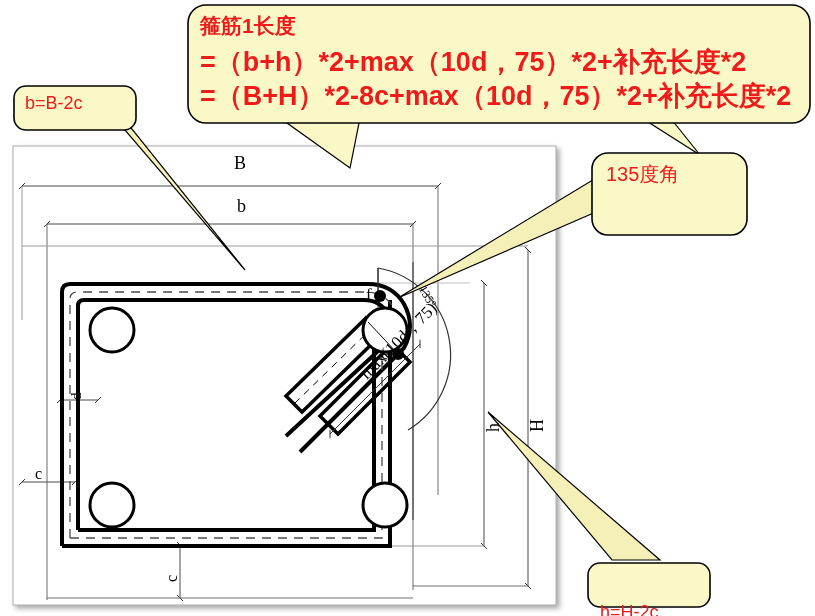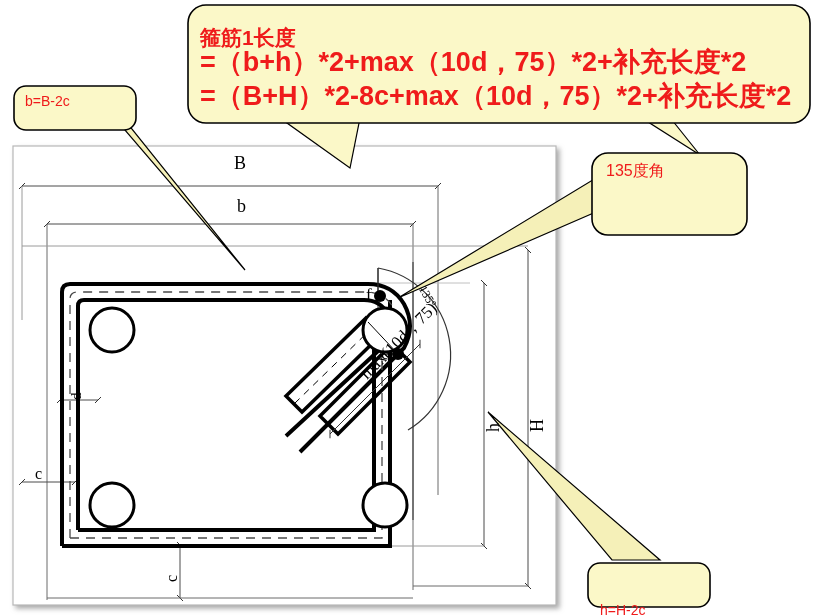--- a/index.html
+++ b/index.html
@@ -27,32 +27,31 @@
   .callout-text {
     position: absolute;
     color: #ef1b1b;
     font-family: "Liberation Sans", sans-serif;
     white-space: pre;
     pointer-events: none;
   }
   .cb-title {
     font-size: 21px;
     font-weight: bold;
-    margin-top: 12px;
   }
   .cb-line {
     font-size: 27px;
     font-weight: bold;
   }
   .cb-small {
-    font-size: 14px;
+    font-size: 18px;
     font-weight: normal;
   }
   .cb-cn {
-    font-size: 16px;
+    font-size: 20px;
     font-weight: normal;
   }
   .dim-label {
     position: absolute;
     color: #000000;
     font-family: "Liberation Serif", serif;
     font-size: 16px;
     white-space: pre;
     pointer-events: none;
   }

